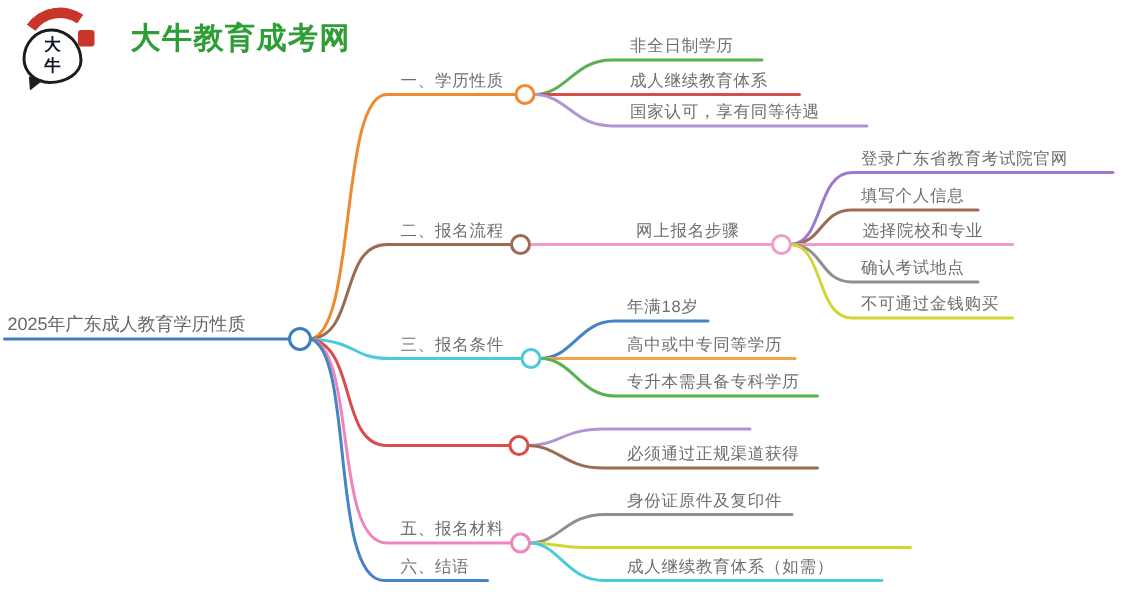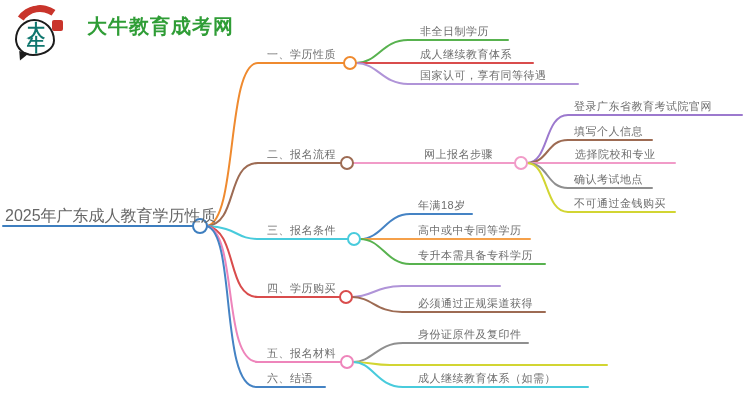--- a/index.html
+++ b/index.html
@@ -7,36 +7,36 @@
     position:relative;width:750px;height:410px;background:#ffffff;overflow:hidden;
     font-family:"Liberation Sans","DejaVu Sans",sans-serif;
   }
   .stage svg{position:absolute;left:0;top:0;}
   .stage svg path{fill:none;stroke-width:2;stroke-linecap:round;}
   .stage svg circle{fill:#ffffff;stroke-width:2;}
   .node{
     position:absolute;font-size:11px;color:#6e6e6e;white-space:nowrap;
     line-height:16px;letter-spacing:0.5px;
   }
-  .node.root{font-size:16px;color:#666;line-height:18px;letter-spacing:0;}
+  .node.root{font-size:12px;color:#666;line-height:18px;letter-spacing:0;}
   
   .logo{position:absolute;left:10px;top:8px;display:flex;align-items:flex-start;}
   .logo-badge{position:relative;width:54px;height:54px;flex:none;}
   .logo-arc{
     position:absolute;left:3px;top:-3px;width:40px;height:40px;border-radius:50%;
     border:7px solid transparent;border-top-color:#c9342b;transform:rotate(-10deg);
   }
   .logo-bubble{
     position:absolute;left:5px;top:11px;width:36px;height:33px;background:#fff;
     border:2px solid #1c1c1c;border-radius:48% 52% 55% 45% / 55% 58% 42% 45%;
     display:flex;align-items:center;justify-content:center;
   }
   .logo-bubble span{
-    display:block;width:16px;font-family:Liberation Sans, sans-serif;
-    font-weight:bold;font-size:18px;line-height:14px;color:#0f766e;text-align:center;
+    display:block;width:16px;font-family:Liberation Mono, monospace;
+    font-weight:bold;font-size:11px;line-height:14px;color:#0f172a;text-align:center;
     word-break:break-all;
   }
   .logo-tail{
     position:absolute;left:8px;top:44px;width:0;height:0;
     border-left:3px solid transparent;border-right:7px solid transparent;
     border-top:9px solid #1c1c1c;transform:rotate(14deg);
   }
   .logo-seal{position:absolute;left:42px;top:12px;width:11px;height:11px;background:#c9342b;border-radius:2px;}
   .logo-text{margin-left:23px;padding-top:6px;}
   .brand{font-size:20px;font-weight:bold;color:#2f9d36;letter-spacing:1px;line-height:24px;}
@@ -116,21 +116,20 @@
   <div class="node" style="left:574px;top:123px">填写个人信息</div>
   <div class="node" style="left:575px;top:146px">选择院校和专业</div>
   <div class="node" style="left:574px;top:171px">确认考试地点</div>
   <div class="node" style="left:574px;top:195px">不可通过金钱购买</div>
 
   <div class="node" style="left:267px;top:222px">三、报名条件</div>
   <div class="node" style="left:418px;top:197px">年满18岁</div>
   <div class="node" style="left:418px;top:247px">专升本需具备专科学历</div>
   <div class="node" style="left:418px;top:222px">高中或中专同等学历</div>
 
-  <div class="node" style="left:267px;top:280px">四、学历购买</div>
   <div class="node" style="left:418px;top:295px">必须通过正规渠道获得</div>
 
   <div class="node" style="left:267px;top:345px">五、报名材料</div>
   <div class="node" style="left:418px;top:326px">身份证原件及复印件</div>
   <div class="node" style="left:418px;top:370px">成人继续教育体系（如需）</div>
 
   <div class="node" style="left:267px;top:370px">六、结语</div>
 
 </div>
 

